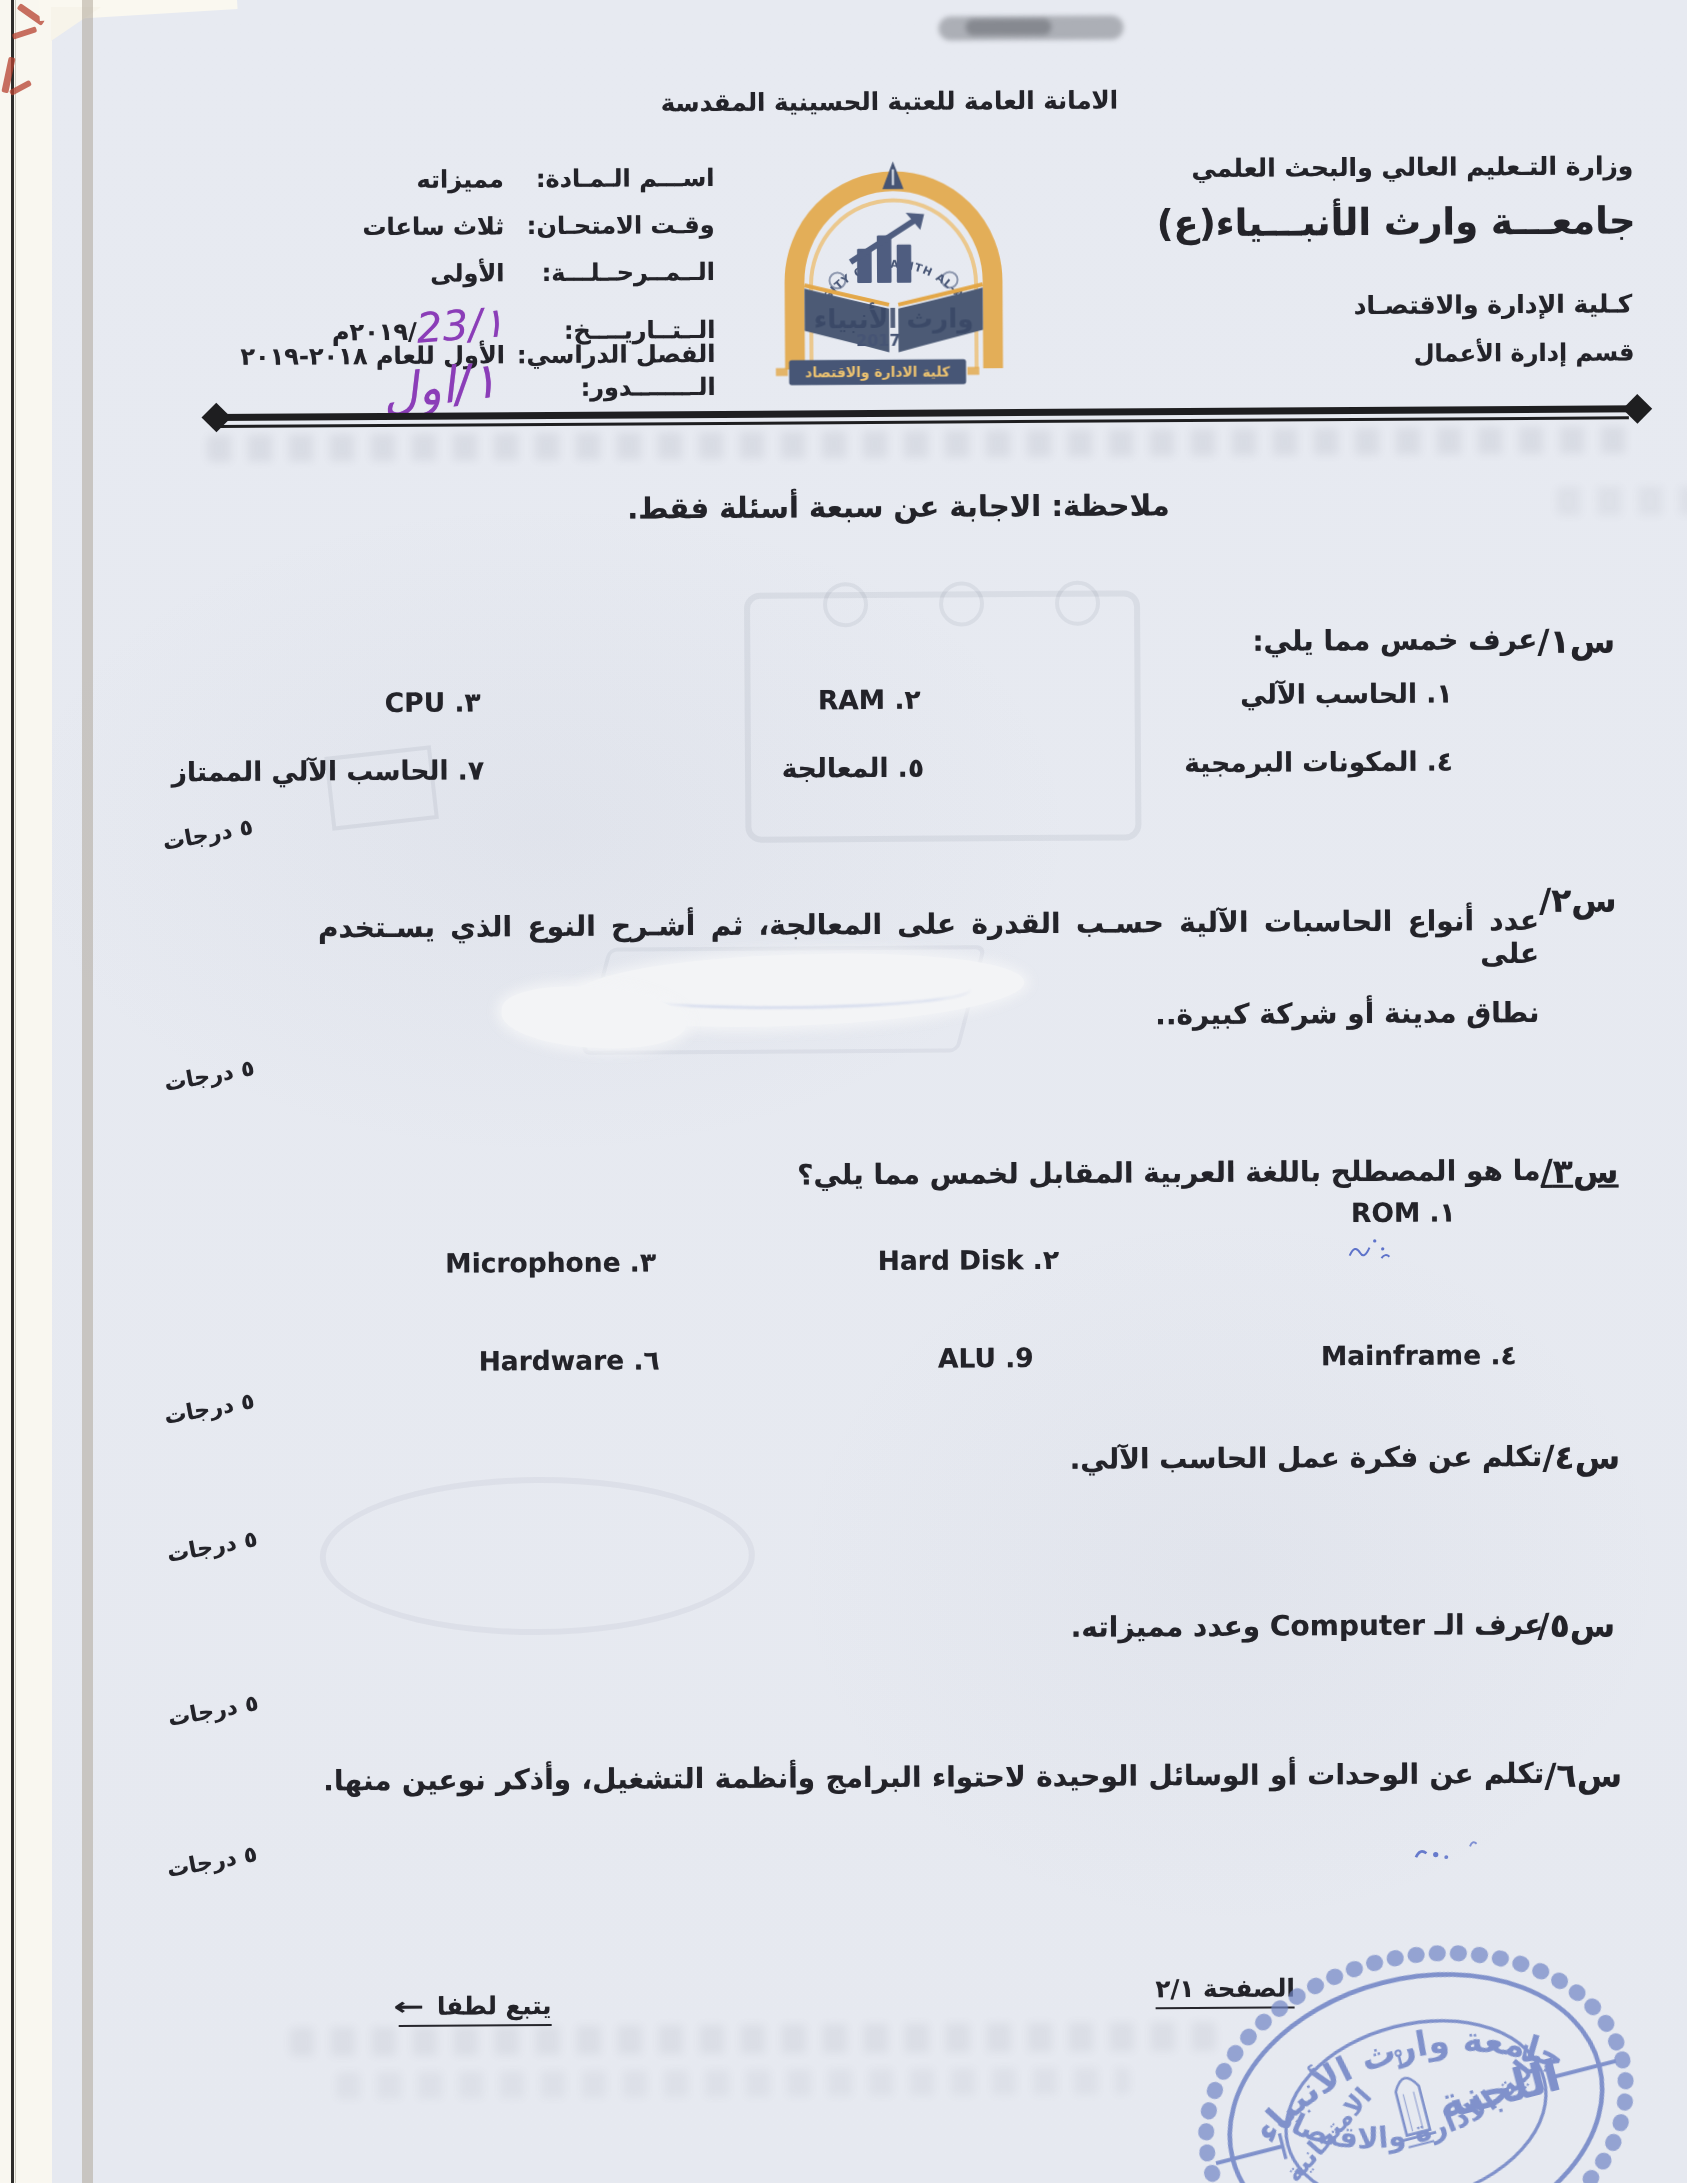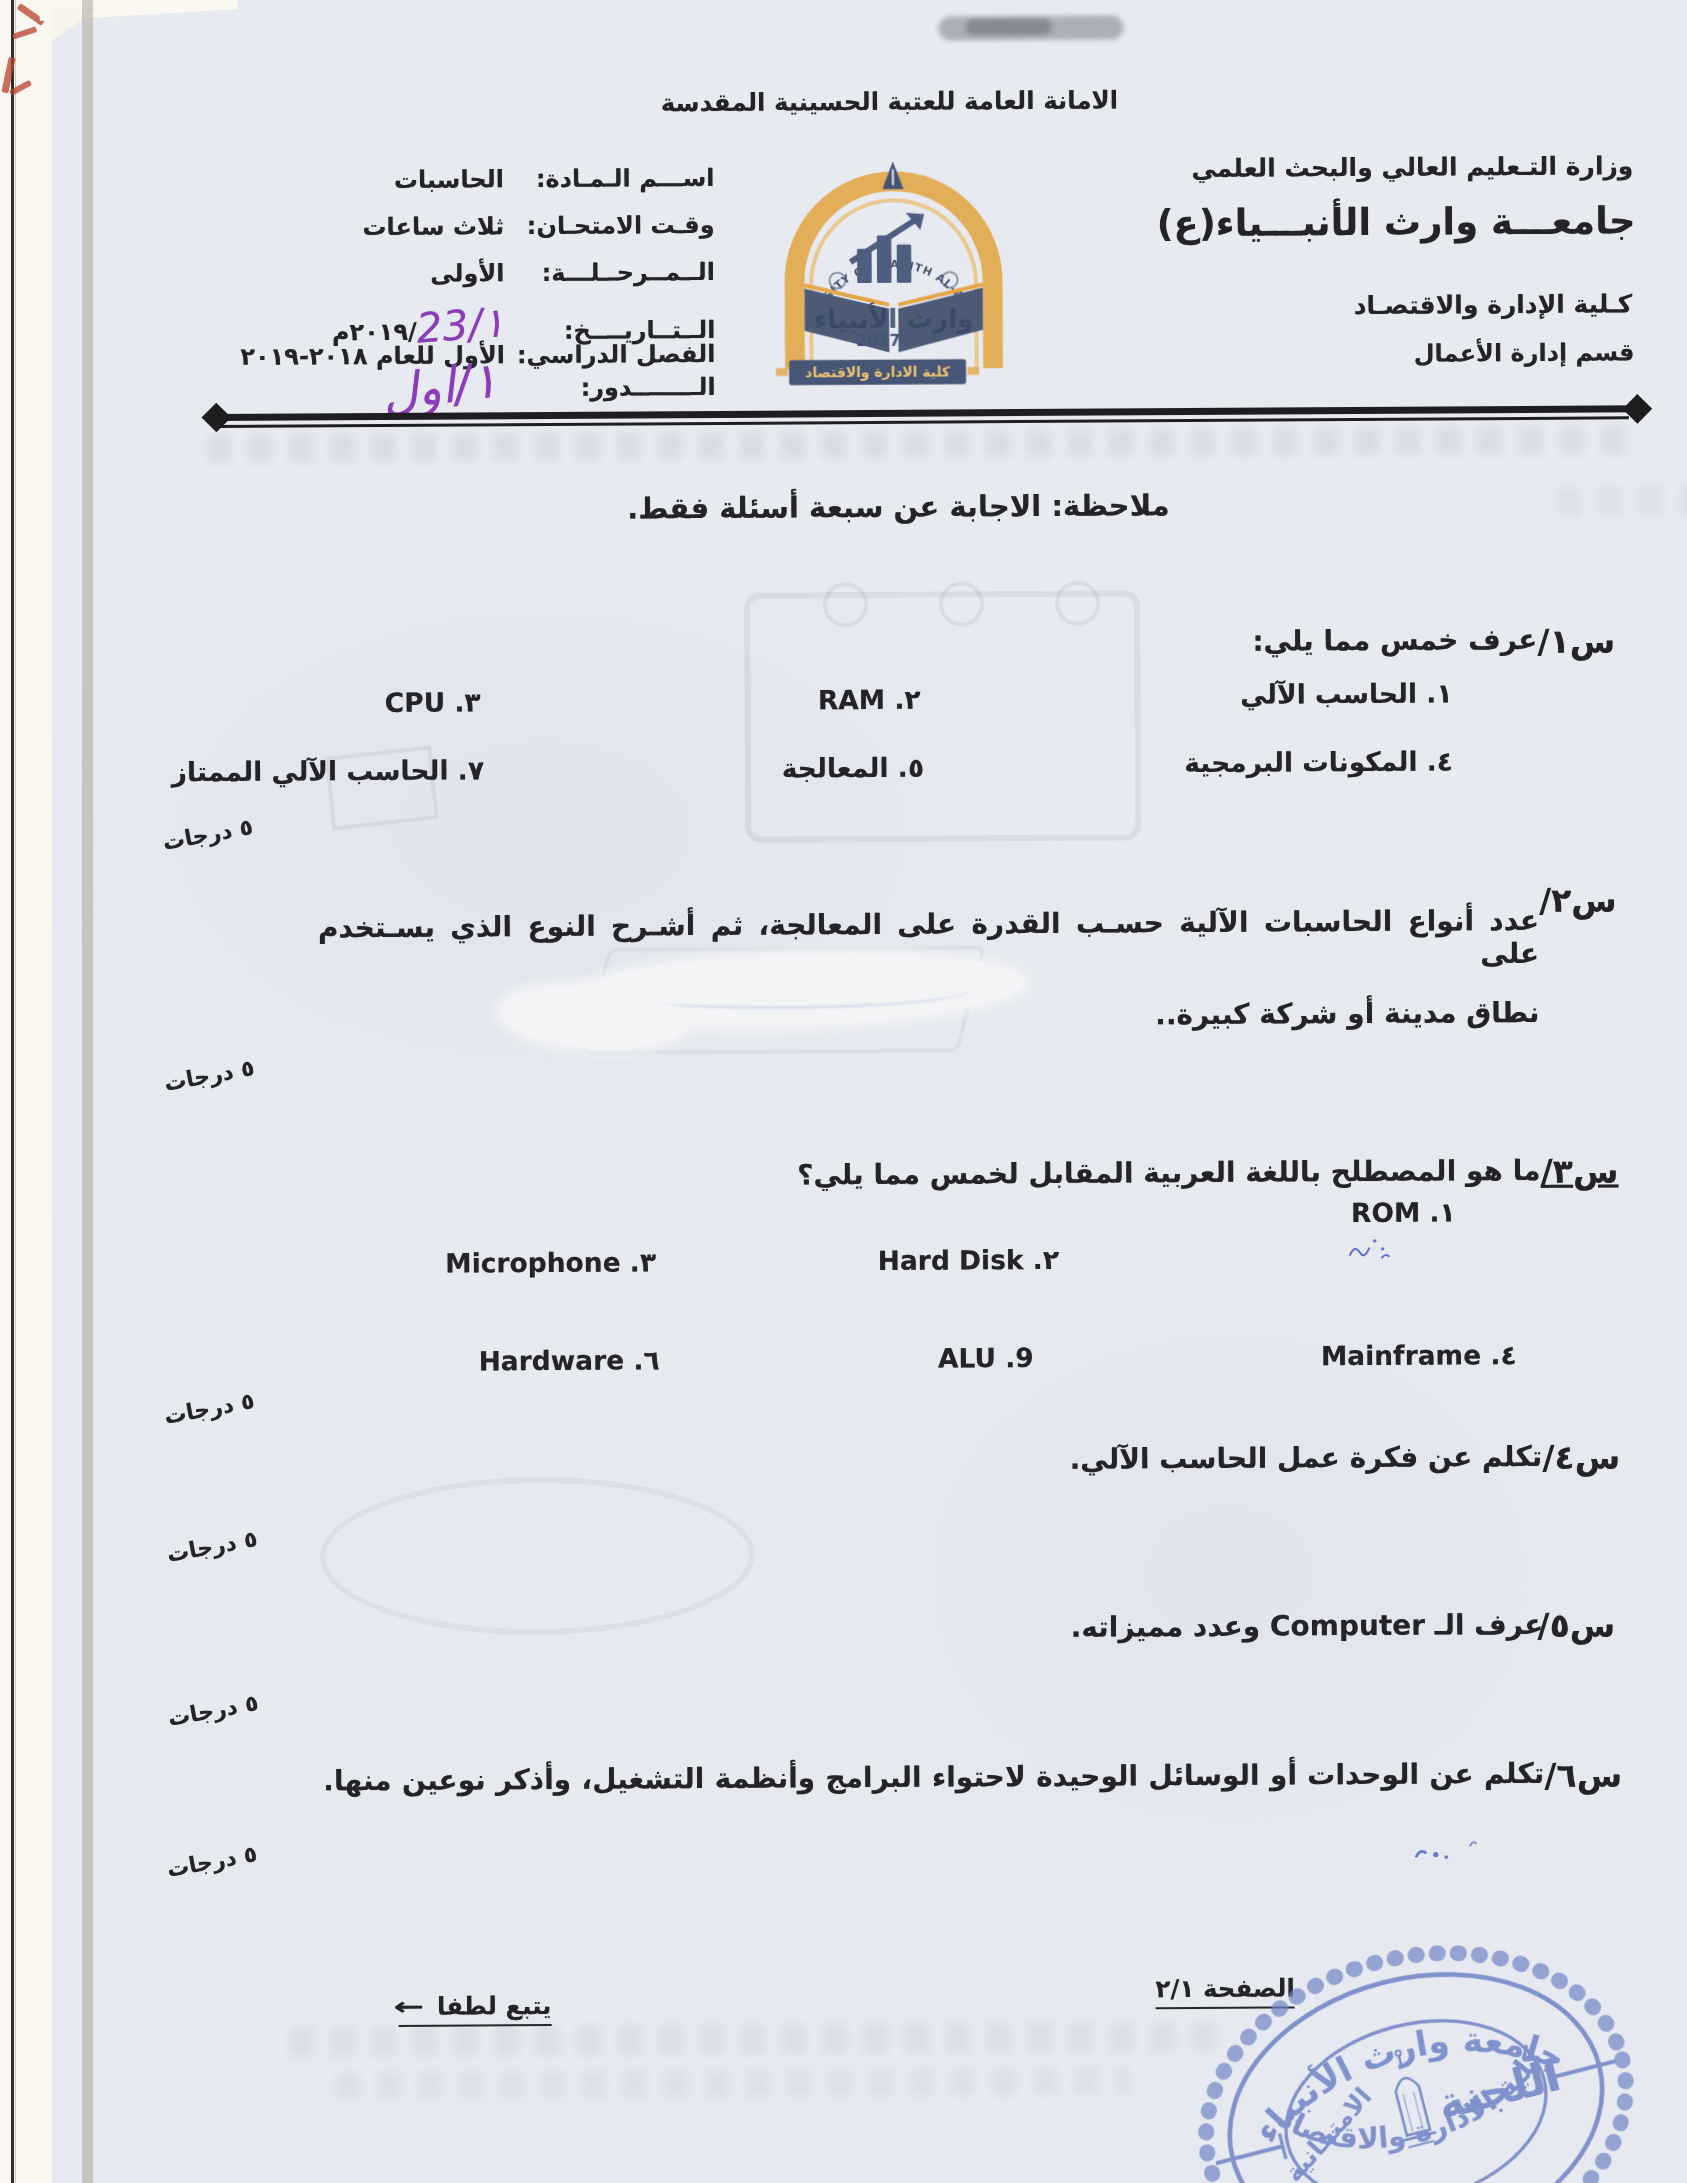--- a/index.html
+++ b/index.html
@@ -103,21 +103,21 @@
       <text x="148" y="296" font-size="24" font-weight="bold" fill="#3e4d6e">2017</text>
       <rect x="46" y="316" width="268" height="38" rx="4" fill="#3f4f70"></rect>
       <text x="180" y="343" text-anchor="middle" font-size="21" font-weight="bold" fill="#ecc06a">كلية الادارة والاقتصاد</text>
       <rect x="26" y="328" width="18" height="12" fill="#e3a43f" opacity=".8"></rect>
       <rect x="316" y="328" width="18" height="12" fill="#e3a43f" opacity=".8"></rect>
     </svg>
 
     <div>
       <div class="abs ar form-row" style="right:967px;top:163px;">
         <span class="form-label">اســـم الـمـادة:</span>
-        <span class="form-value">الحاسبات</span>
+        <span class="form-value">مميزاته</span>
       </div>
       <div class="abs ar form-row" style="right:967px;top:210px;">
         <span class="form-label">وقـت الامتحـان:</span>
         <span class="form-value">ثلاث ساعات</span>
       </div>
       <div class="abs ar form-row" style="right:967px;top:257px;">
         <span class="form-label">الــمــرحــلـــة:</span>
         <span class="form-value">الأولى</span>
       </div>
       <div class="abs ar form-row" style="right:967px;top:299px;">

